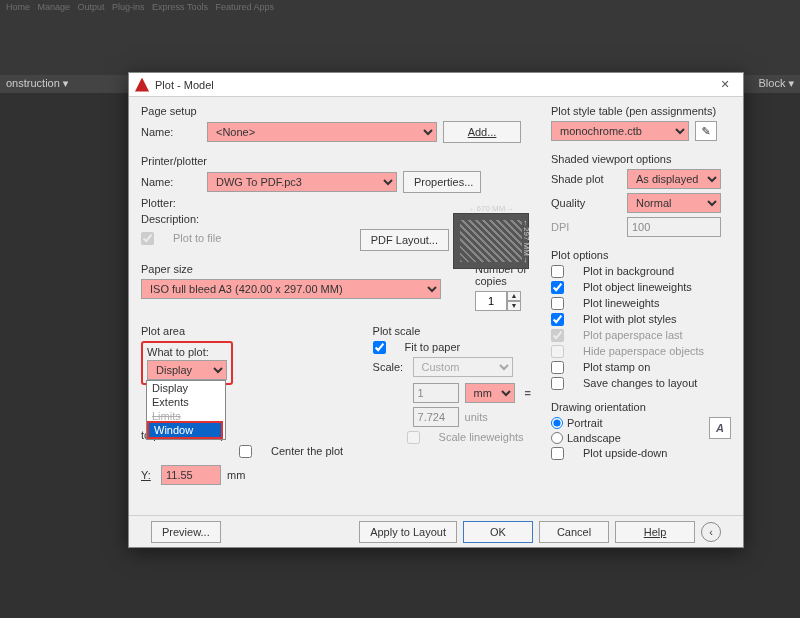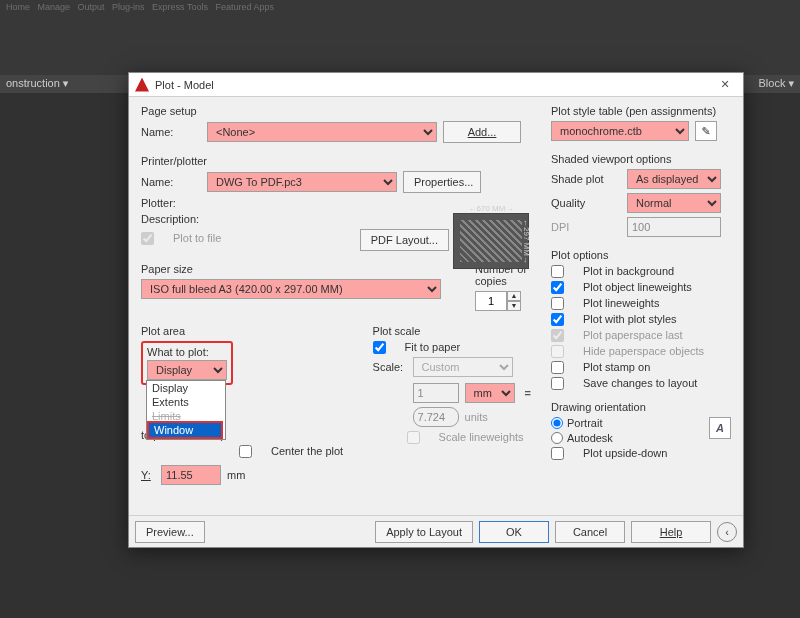--- a/index.html
+++ b/index.html
@@ -52,21 +52,21 @@
 
 .spin { display:inline-flex; align-items:center; }
 .spin input { width:32px; height:20px; border:1px solid #a0a0a0; text-align:center; }
 .spin .arrows { display:flex; flex-direction:column; }
 .spin .arrows span { width:14px; height:10px; border:1px solid #a0a0a0; background:#f5f5f5; font-size:7px; line-height:8px; text-align:center; cursor:pointer; }
 
 .radio-row { display:flex; align-items:center; gap:4px; margin-bottom:3px; color:#333; }
 .radio-row input { width:12px; height:12px; }
 .orient-icon { width:22px; height:22px; border:1px solid #a0a0a0; background:#fff; display:inline-flex; align-items:center; justify-content:center; margin-left:auto; font-style:italic; font-weight:bold; color:#556; }
 
-.footer { position:absolute; left:0; right:0; bottom:0; height:32px; border-top:1px solid #d0d0d0; display:flex; align-items:center; padding:0 6px; gap:6px; background:#f0f0f0; }
+.footer { position:absolute; left:0; right:0; bottom:0; height:32px; border-top:1px solid #d0d0d0; display:flex; align-items:center; padding:0 22px; gap:6px; background:#f0f0f0; }
 .footer .spacer { flex:1; }
 .circle-btn { width:20px; height:20px; border:1px solid #888; border-radius:50%; display:inline-flex; align-items:center; justify-content:center; color:#444; cursor:pointer; }
 
 .equals-icon { font-weight:bold; color:#555; padding:0 4px; }
 .under { text-decoration:underline; }
 
 
 .printer-wrap { position:relative; }
 </style>
 </head>
@@ -195,21 +195,21 @@
               <select class="sel dis" style="width:100px" disabled=""><option>Custom</option></select>
             </div>
             <div class="row" style="margin-top:6px">
               <span style="width:34px"></span>
               <input class="inp dis" style="width: 46px;" disabled="" value="1">
               <select class="sel" style="width:50px"><option>mm</option></select>
               <span class="equals-icon">=</span>
             </div>
             <div class="row">
               <span style="width:34px"></span>
-              <input class="inp dis" style="width: 46px; border-radius: 9px;" disabled="" value="7.724">
+              <input class="inp dis" style="width: 46px;" disabled="" value="7.724">
               <span style="color:#999">units</span>
             </div>
             <label class="chk dis" style="margin-left:34px">
                 <input type="checkbox" disabled="" style="">
                 <span>Scale lineweights</span>
               </label>
           </fieldset>
         </div>
       </div>
 
@@ -279,21 +279,21 @@
         <fieldset class="gs">
           <span class="group-title">Drawing orientation</span>
           <div style="display:flex">
             <div style="flex:1">
               <label class="radio-row">
                   <input type="radio" name="or" checked="" style="">
                   <span>Portrait</span>
                 </label>
               <label class="radio-row">
                   <input type="radio" name="or" style="">
-                  <span>Autodesk</span>
+                  <span>Landscape</span>
                 </label>
               <label class="chk">
                   <input type="checkbox" style="">
                   <span>Plot upside-down</span>
                 </label>
             </div>
             <div class="orient-icon">
                 <span>A</span>
               </div>
           </div>

